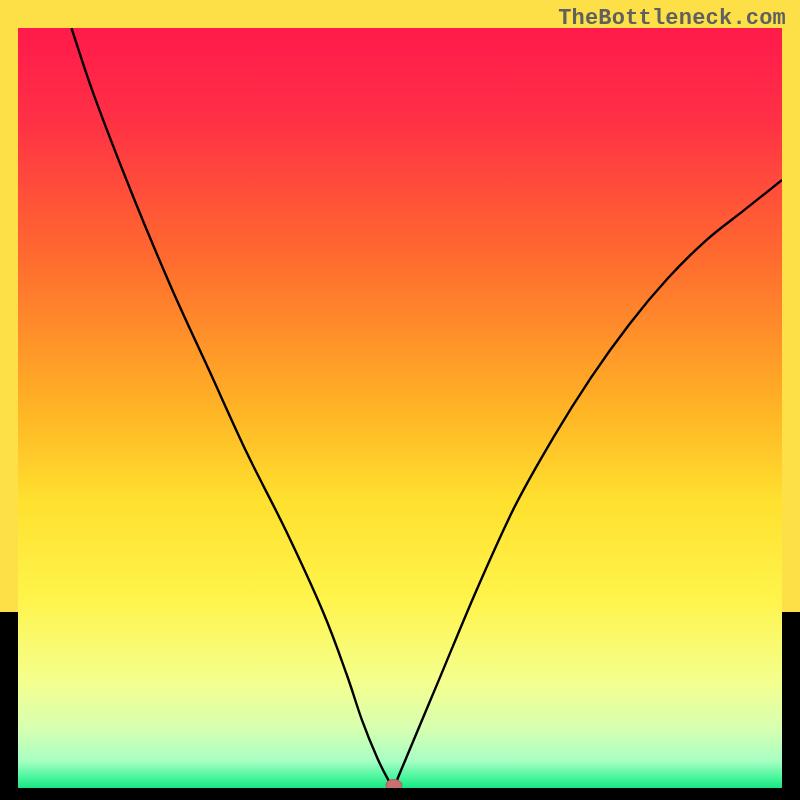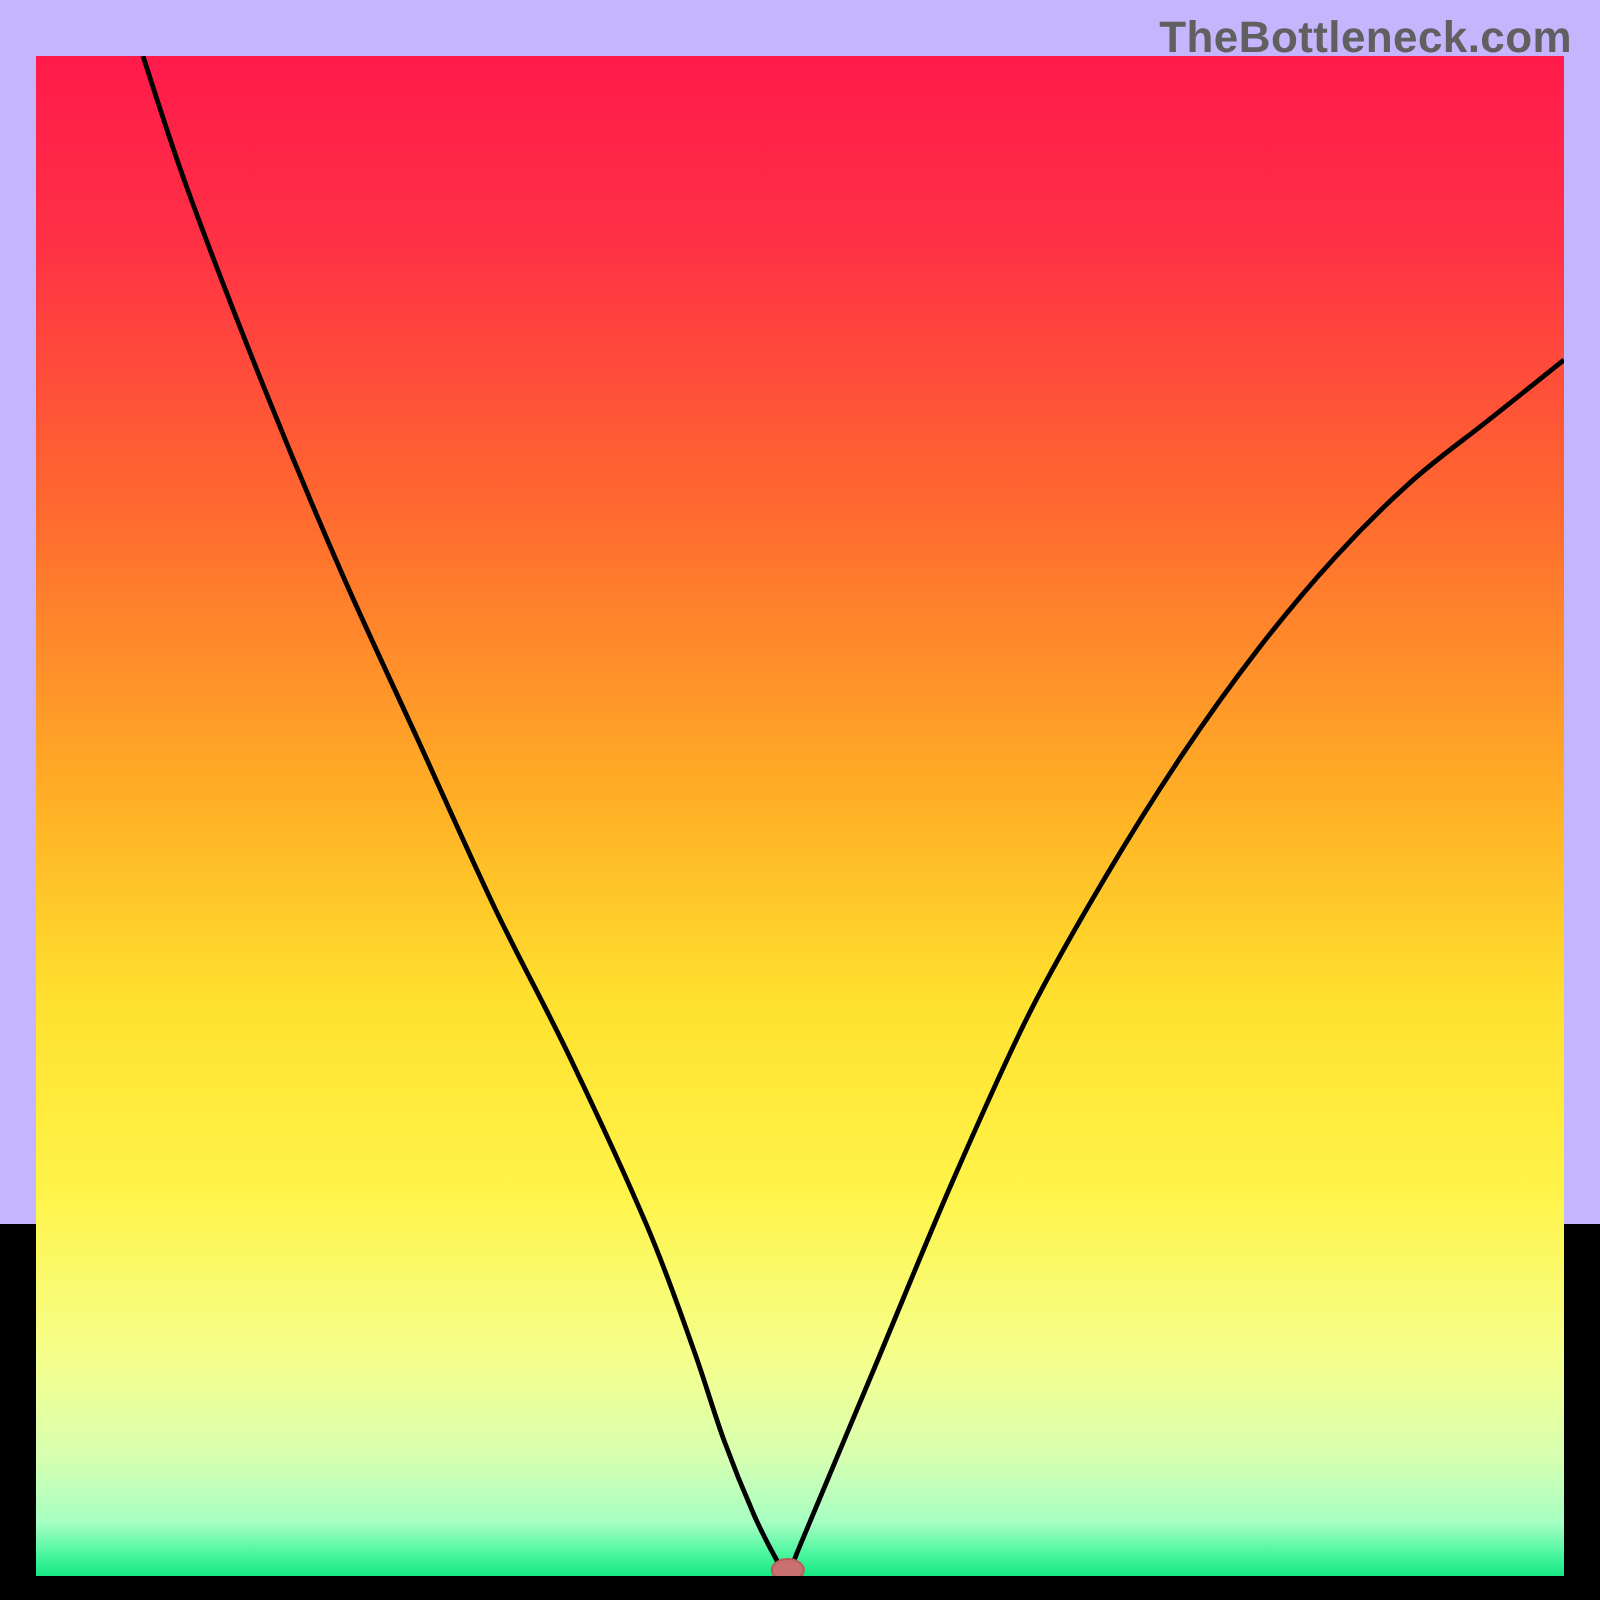--- a/index.html
+++ b/index.html
@@ -7,21 +7,22 @@
     padding: 0;
     width: 800px;
     height: 800px;
     background: #000;
     font-family: Arial, Helvetica, sans-serif;
   }
   .frame {
     position: relative;
     width: 800px;
     height: 612px;
-    background: #c4b5fd;
+    background: #fde047;
+    font-family: Liberation Mono, monospace;
   }
   .watermark {
     position: absolute;
     top: 6px;
     right: 14px;
     color: #606060;
     font-size: 22px;
     font-weight: bold;
     letter-spacing: 0.2px;
   }

